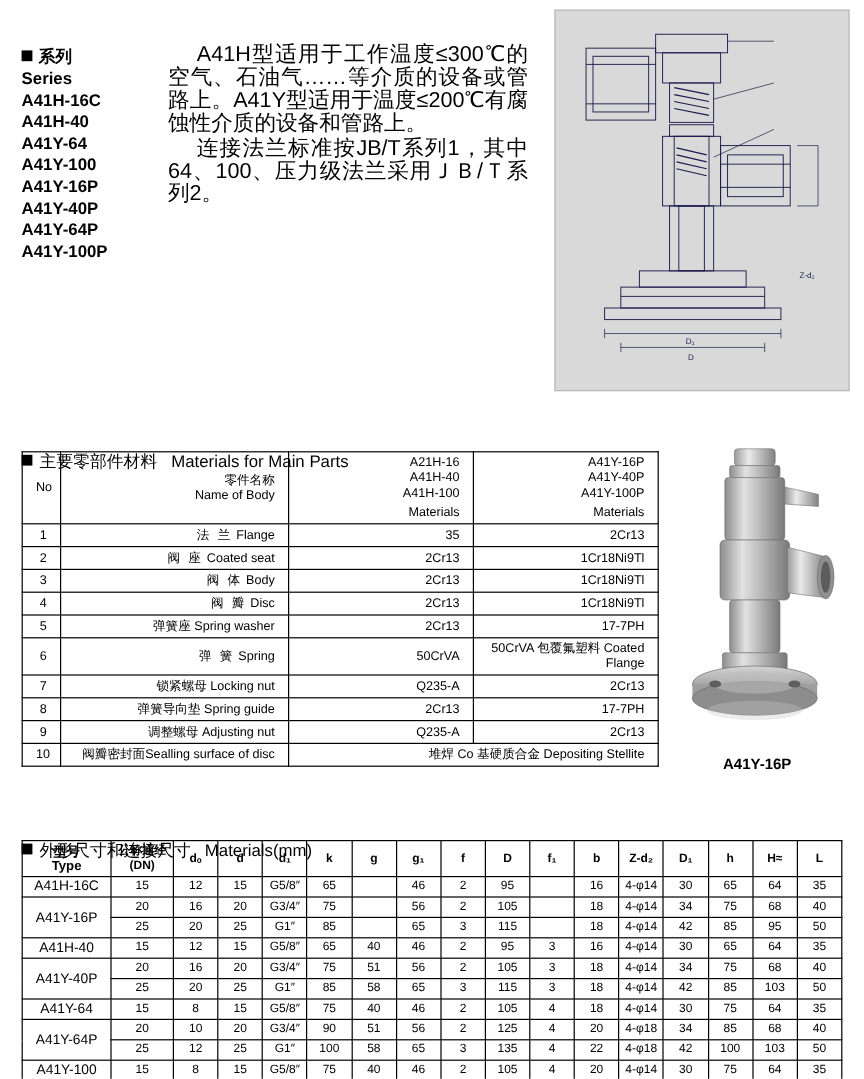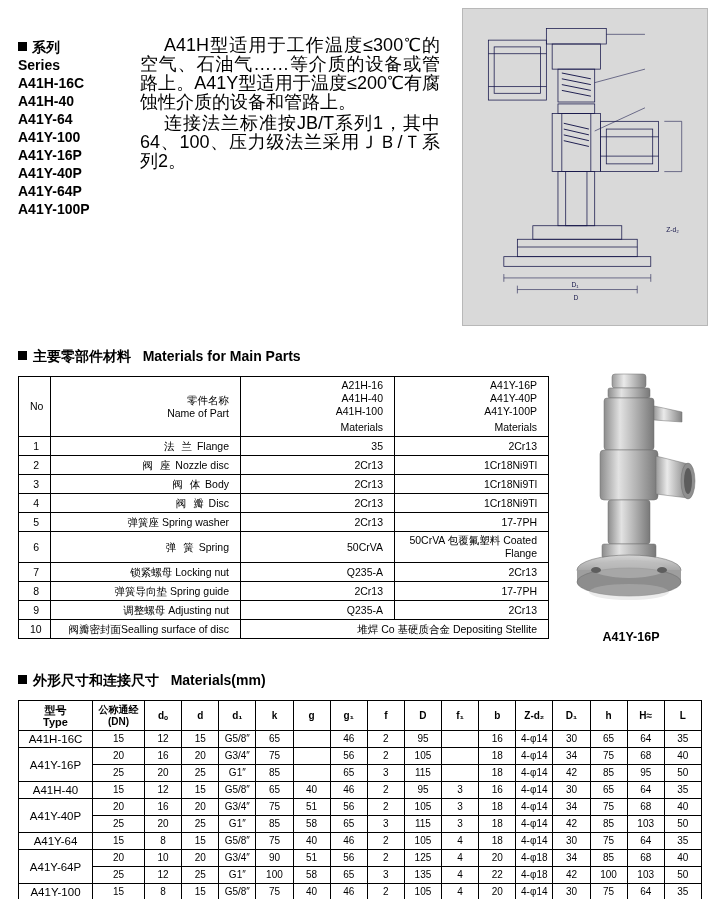--- a/index.html
+++ b/index.html
@@ -34,21 +34,21 @@
   .intro p { margin:0 0 2px 0; text-indent:24px; }
 
   .drawing-box {
     position:absolute; left:462px; top:8px; width:246px; height:318px;
     background:#d9d9d9; border:1px solid #b8b8b8;
   }
   .drawing-inner { position:absolute; left:8px; top:6px; width:230px; height:290px; }
 
   
   .sec-head {
-    position:absolute; font-size:14px; font-weight:bold;
+    position:absolute; font-size:14px; font-weight:normal;margin-top:28px;
   }
   .sec-head .sq {
     display:inline-block; width:9px; height:9px; background:#000;
     margin-right:6px; vertical-align:1px;
   }
 
   
   .mat-wrap { position:absolute; left:18px; top:376px; width:530px; }
   table { border-collapse:collapse; }
   .mat {
@@ -182,21 +182,21 @@
     <span class="sq"></span><span>主要零部件材料</span>&nbsp;&nbsp;&nbsp;<span>Materials for Main Parts</span>
   </div>
 
   <div class="mat-wrap">
     <table class="mat">
       <thead>
         <tr>
           <th class="no-col">No</th>
           <th class="name-col">
             <span class="hd-line">零件名称</span>
-            <span class="hd-line">Name of Part</span>
+            <span class="hd-line">Name of Body</span>
           </th>
           <th class="m1-col">
             <span class="hd-line">A21H-16</span>
             <span class="hd-line">A41H-40</span>
             <span class="hd-line">A41H-100</span>
             <span class="hd-mat">Materials</span>
           </th>
           <th class="m2-col">
             <span class="hd-line">A41Y-16P</span>
             <span class="hd-line">A41Y-40P</span>
@@ -207,21 +207,21 @@
       </thead>
       <tbody>
         <tr>
           <td>1</td>
           <td><span class="nm-cn">法  兰</span> <span>Flange</span></td>
           <td>35</td>
           <td>2Cr13</td>
         </tr>
         <tr>
           <td>2</td>
-          <td><span class="nm-cn">阀   座</span> <span>Nozzle disc</span></td>
+          <td><span class="nm-cn">阀   座</span> <span>Coated seat</span></td>
           <td>2Cr13</td>
           <td>1Cr18Ni9Tl</td>
         </tr>
         <tr>
           <td>3</td>
           <td><span class="nm-cn">阀   体</span> <span>Body</span></td>
           <td>2Cr13</td>
           <td>1Cr18Ni9Tl</td>
         </tr>
         <tr>

